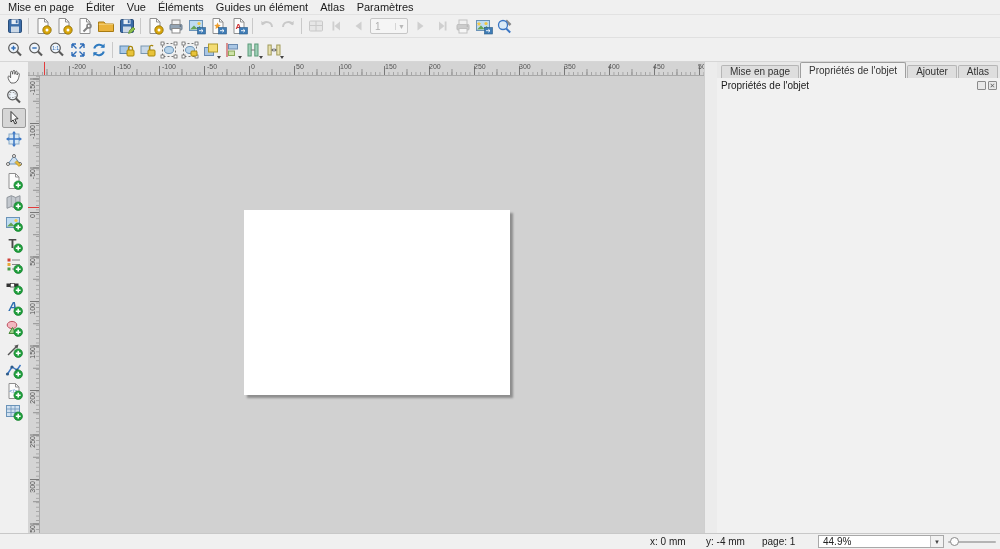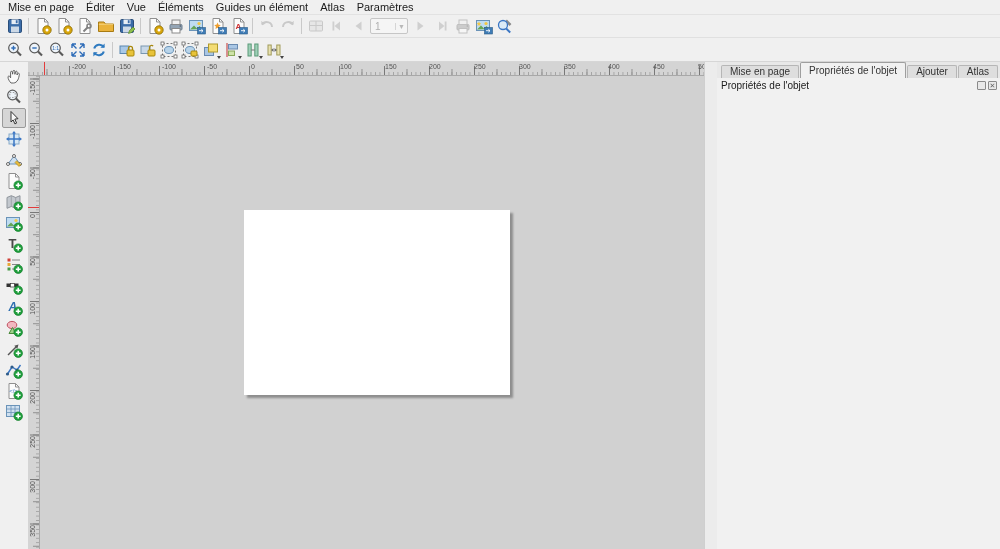--- a/index.html
+++ b/index.html
@@ -690,13 +690,26 @@
         </div>
       <div class="phead">
         <span class="ptitle">Propriétés de l'objet</span>
         <span class="wbtn"></span>
         <span class="wbtn">✕</span>
       </div>
       <div class="pbody"></div>
     </div>
   </div>
 
+  <div class="statusbar">
+    <span class="st st-x">x: 0 mm</span>
+    <span class="st st-y">y: -4 mm</span>
+    <span class="st st-page">page: 1</span>
+    <div class="zoombox">
+      <span class="val">44.9%</span>
+      <span class="arr">▼</span>
+    </div>
+    <div class="slider">
+      <div class="track"></div>
+      <div class="handle"></div>
+    </div>
+  </div>
 </div>
 
 </body></html>

